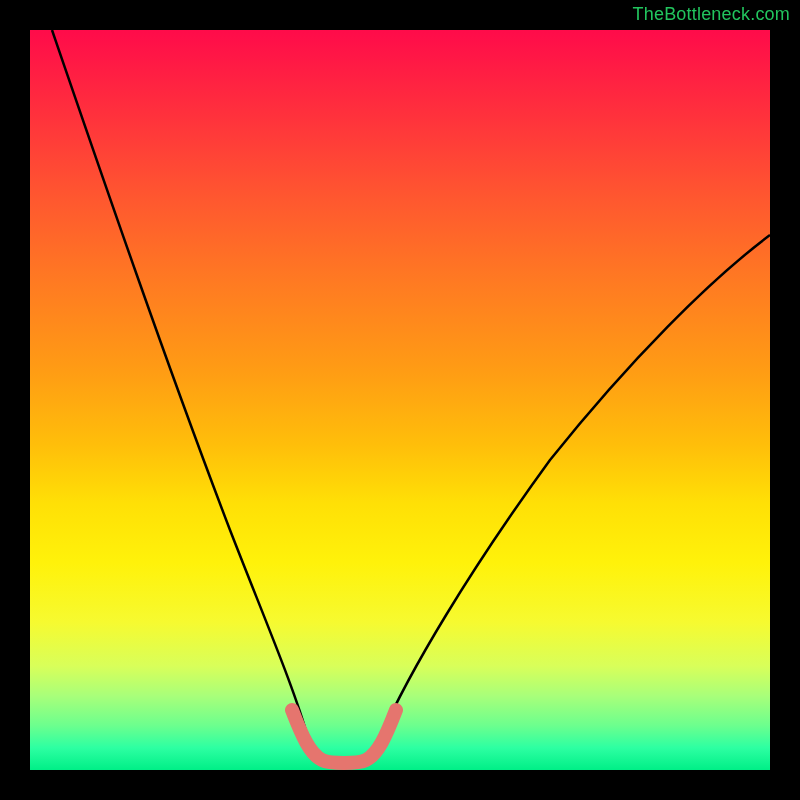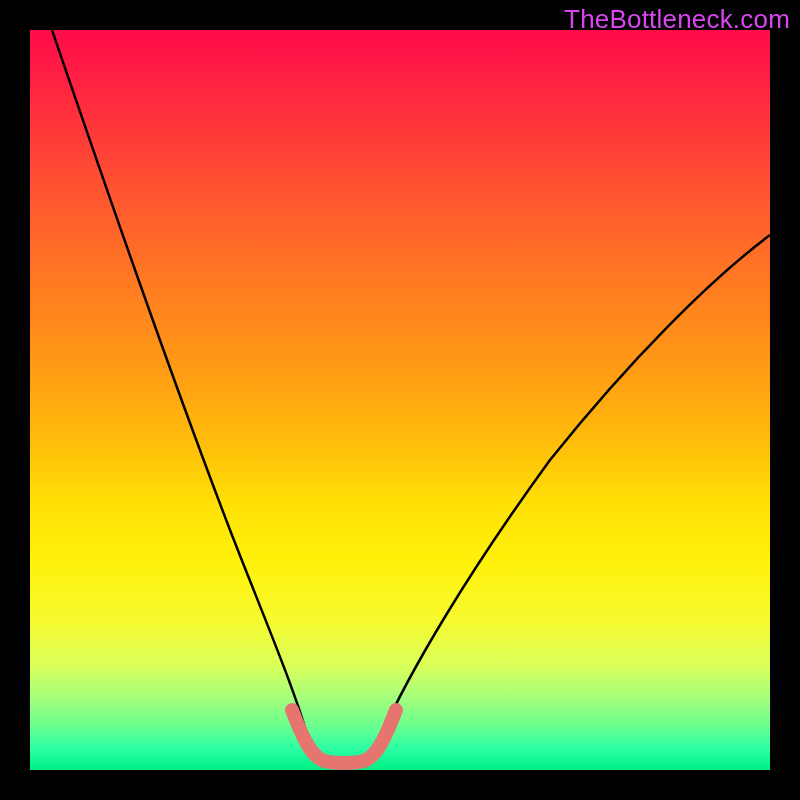--- a/index.html
+++ b/index.html
@@ -55,22 +55,22 @@
     position: absolute;
     top: 0;
     left: 0;
     width: 100%;
     height: 100%;
   }
   .watermark {
     position: absolute;
     top: 4px;
     right: 10px;
-    color: #d946ef;
-    font-size: 26px;
+    color: #22c55e;
+    font-size: 18px;
     font-weight: 500;
     letter-spacing: 0.2px;
   }
 </style>
 </head>
 <body>
 
 <div class="frame">
   <div class="plot-area">
     <div class="gradient"></div>

